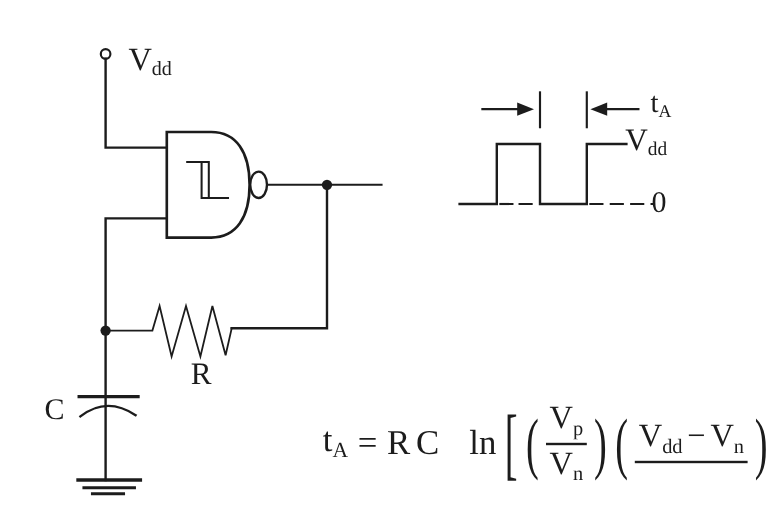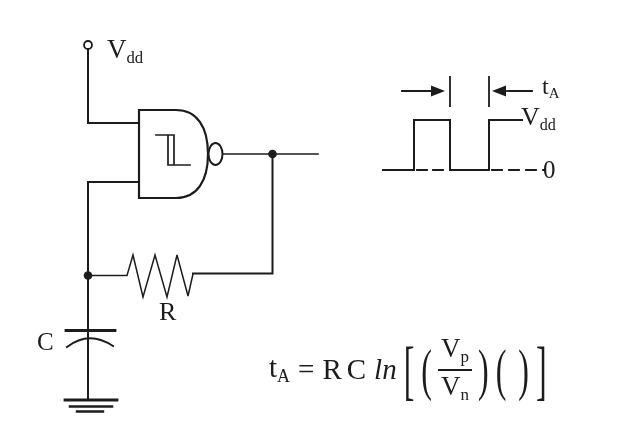--- a/index.html
+++ b/index.html
@@ -1,30 +1,30 @@
 <!DOCTYPE html>
 <html><head>
 <meta charset="utf-8">
 <style>
   html,body{margin:0;padding:0;background:#ffffff;}
   #stage{
     position:relative;width:640px;height:431px;background:#ffffff;overflow:hidden;
-    font-family:"Liberation Serif","DejaVu Serif",serif;color:#1c1c1c;border-radius:26px;
+    font-family:"Liberation Serif","DejaVu Serif",serif;color:#1c1c1c;
   }
   #stage svg{position:absolute;left:0;top:0;}
   .lbl{position:absolute;line-height:1;white-space:nowrap;color:#1c1c1c;}
   .sb{font-size:0.62em;vertical-align:-0.28em;letter-spacing:0;}
   
   .formula{
     position:absolute;left:269px;top:330px;height:78px;
     display:flex;align-items:center;gap:5px;font-size:29px;color:#1c1c1c;
   }
   .f-main{line-height:1;}
   .f-eq{margin:0 3px;}
-  .f-ln{font-style:italic;margin-left:3px;margin-right:1px;}
+  .f-ln{margin-left:20px;margin-right:1px;}
   .stretch{
     display:inline-block;font-size:32px;line-height:1;
     transform:scaleY(1.78);transform-origin:50% 50%;margin:0 1px;
   }
   .stretch.brk{transform:scaleY(2.08);font-size:32px;}
   .frac{display:inline-flex;flex-direction:column;align-items:center;line-height:1;}
   .frac .num,.frac .den{font-size:27px;line-height:1.02;padding:0 3px;white-space:nowrap;}
   .frac .bar{align-self:stretch;height:2px;background:#1c1c1c;margin:3px 0 2px 0;}
   .frac .sb{font-size:17px;vertical-align:-0.3em;}
   .minus{margin:0 4px;}
@@ -107,19 +107,20 @@
     <span class="stretch brk">[</span>
     <span class="stretch">(</span>
     <span class="frac">
       <span class="num"><span>V</span><sub class="sb">p</sub></span>
       <span class="bar"></span>
       <span class="den"><span>V</span><sub class="sb">n</sub></span>
     </span>
     <span class="stretch">)</span>
     <span class="stretch">(</span>
     <span class="frac">
+      <span class="num"><span>V</span><sub class="sb">dd</sub><span class="minus">−</span><span>V</span><sub class="sb">n</sub></span>
       <span class="bar"></span>
     </span>
     <span class="stretch">)</span>
     <span class="stretch brk">]</span>
   </div>
 
 </div>
 
 </body></html>

